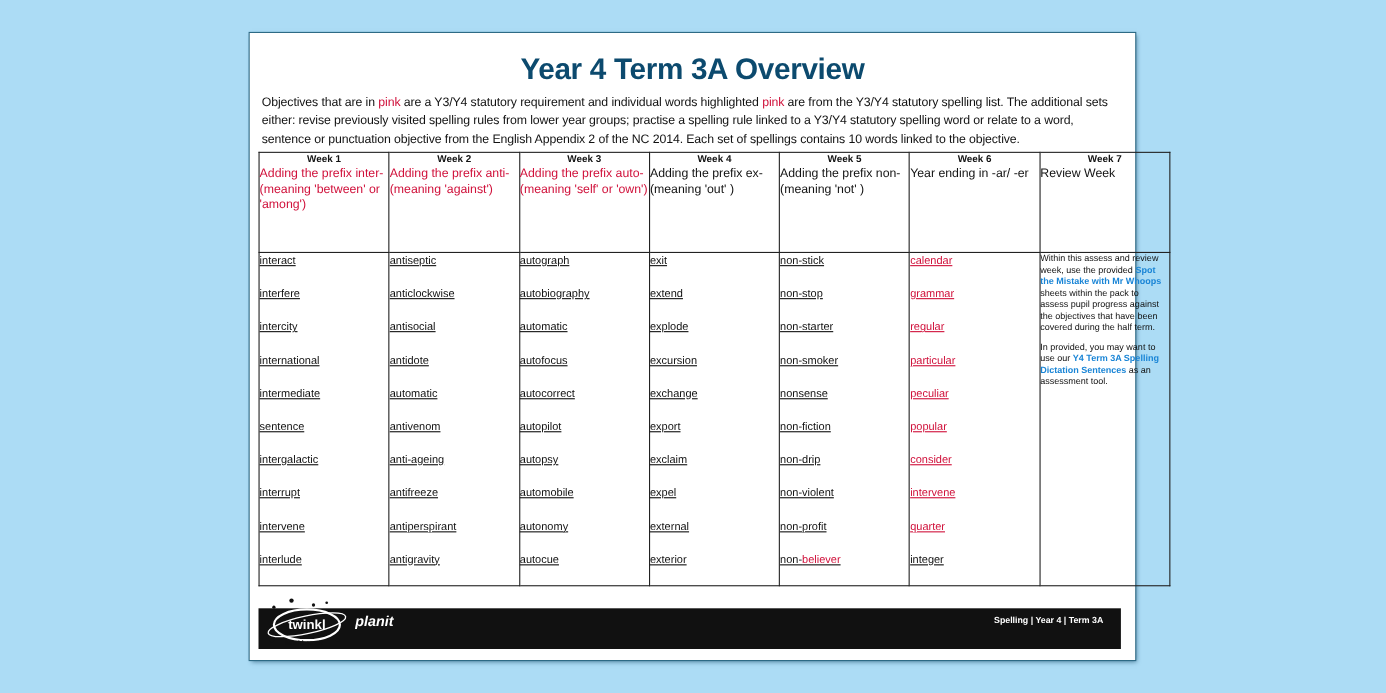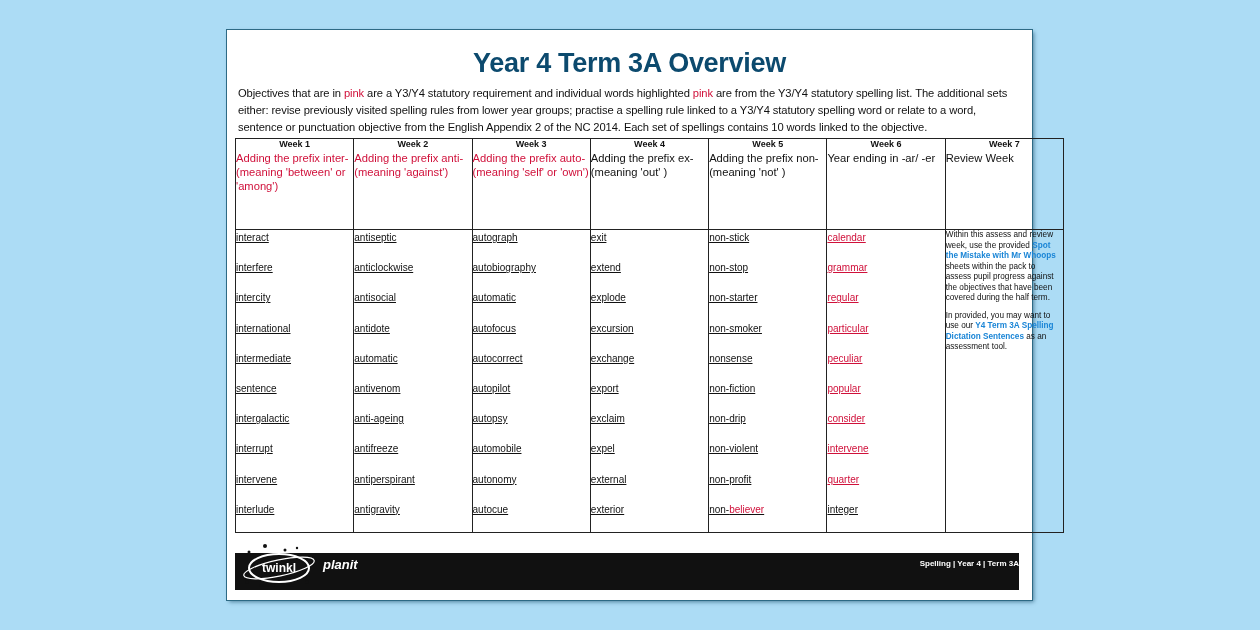--- a/index.html
+++ b/index.html
@@ -42,21 +42,21 @@
       display:block; font-size:10px; color:#111;
       height:30.2px; line-height:16px;text-decoration:underline;
     }
     .word.pink { color:#d0103a; }
     td.review { padding:6px 8px 0 8px; font-size:8.2px; line-height:10.5px; color:#111; }
     td.review p { margin:0 0 7px 0; }
     .footer-bar {
       position:absolute; left:8px; top:523px; width:784px; height:37px; background:#111;
     }
     .footer-right {
-      position:absolute; right:0; top:6px; color:#fff; font-size:8px; font-weight:bold;
+      position:absolute; right:16px; top:6px; color:#fff; font-size:8px; font-weight:bold;
     }
     .brand-planit {
       position:absolute; left:88px; top:4px; color:#fff; font-size:13px; font-style:italic; font-weight:bold;
     }
     .logo {
       position:absolute; left:14px; top:512px; width:80px; height:48px;
     }
     .logo-url {
       position:absolute; left:32px; top:552px; font-size:6px; font-weight:bold; color:#111;
     }

